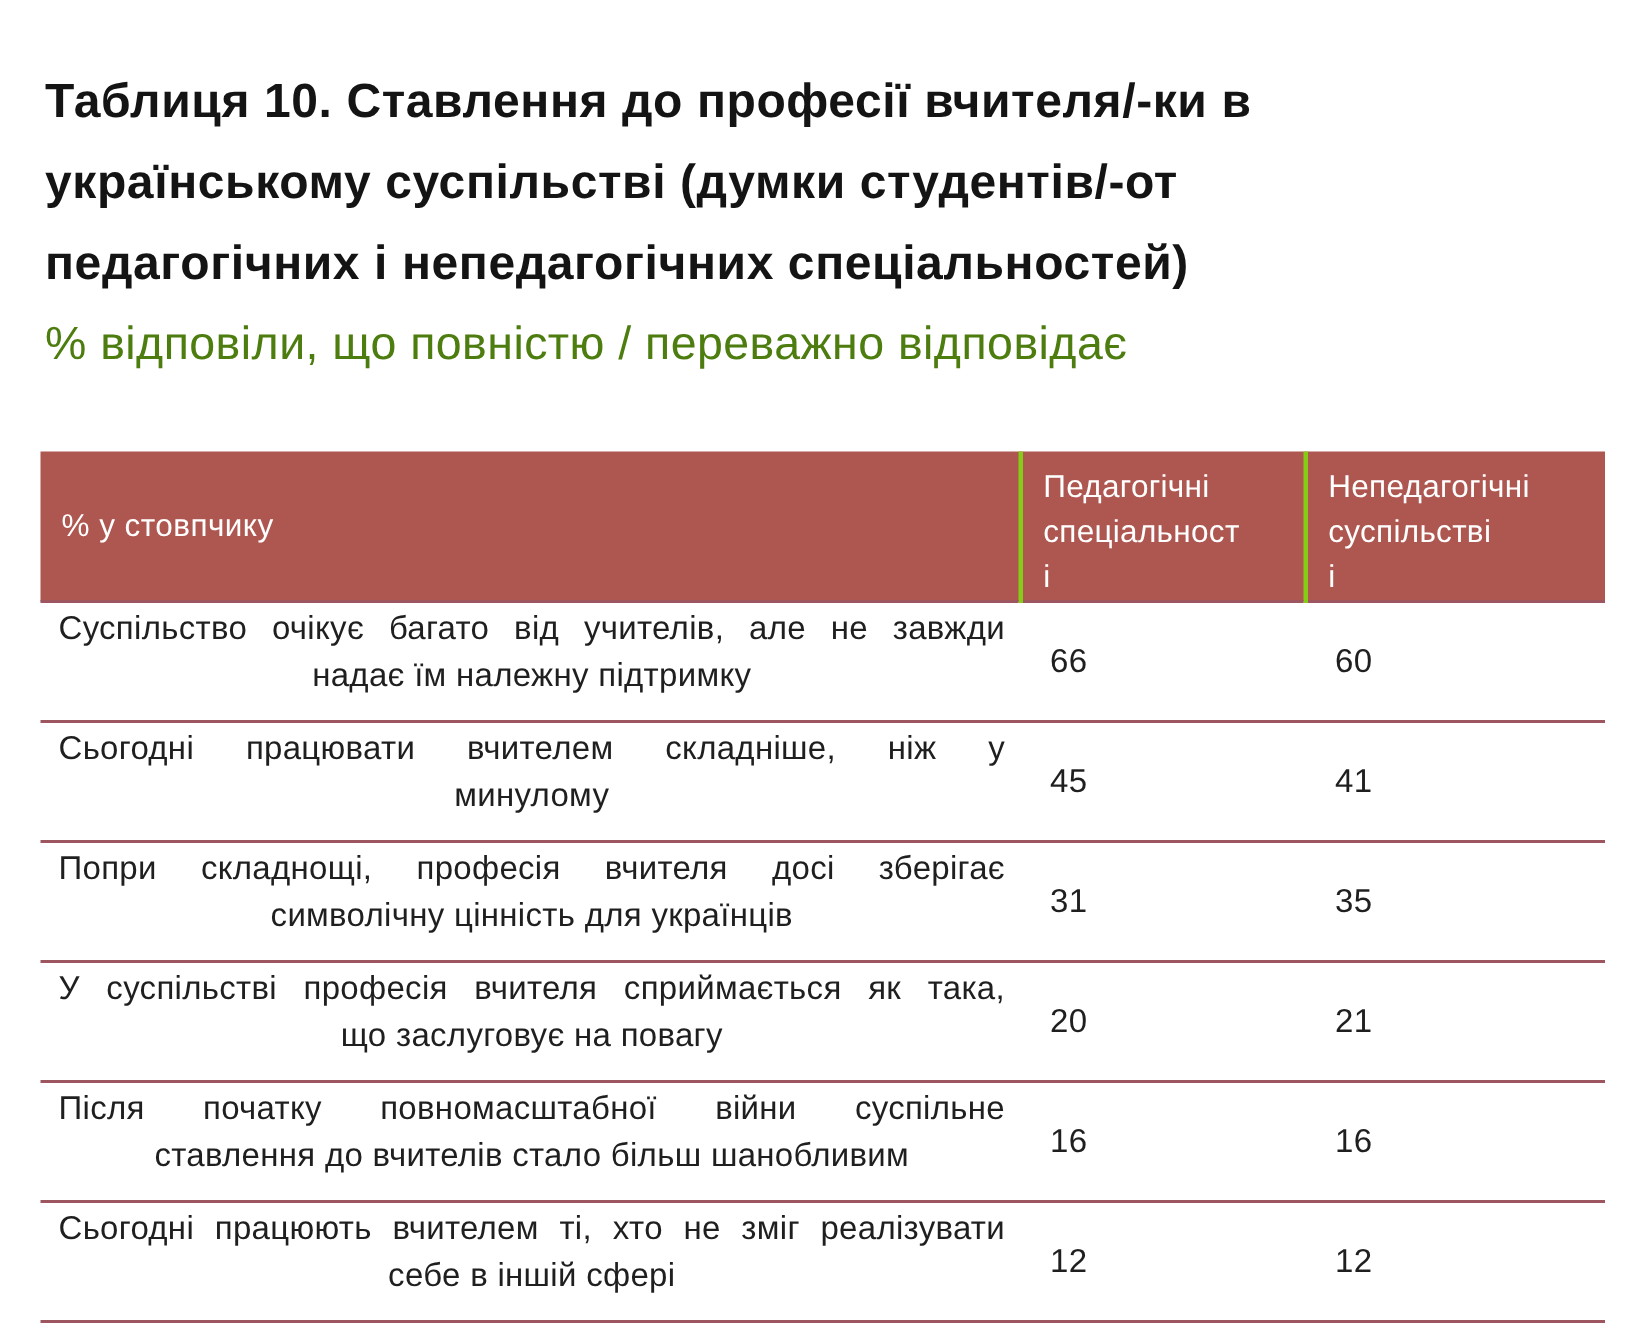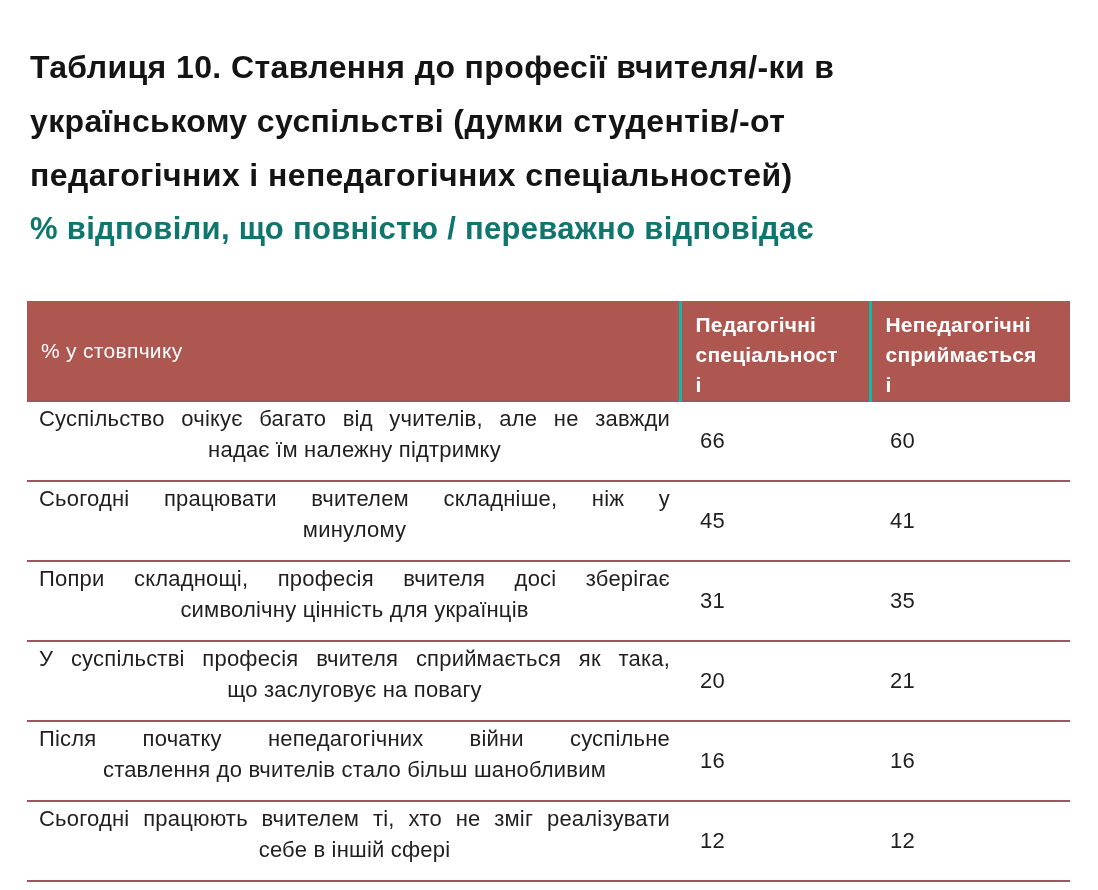--- a/index.html
+++ b/index.html
@@ -19,22 +19,22 @@
     font-size: 32px;
     font-weight: 700;
     color: #141414;
     line-height: 54px;
     letter-spacing: 0.4px;
     white-space: pre-line;
     margin-left: 3px;
   }
   .subtitle {
     font-size: 31px;
-    font-weight: 700;
-    color: #0f766e;
+    font-weight: 400;
+    color: #4d7c0f;
     line-height: 54px;
     letter-spacing: 0.3px;
     margin-left: 3px;
   }
   table.survey {
     margin-top: 45px;
     width: 1043px;
     border-collapse: collapse;
     table-layout: fixed;
   }
@@ -49,25 +49,25 @@
     text-align: left;
   }
   th.stub {
     vertical-align: middle;
     font-weight: 400;
     padding-left: 14px;
     letter-spacing: 0.3px;
   }
   th.grp {
     vertical-align: top;
-    font-weight: 700;
+    font-weight: 400;
     padding: 9px 4px 0 14px;
     line-height: 30px;
     white-space: pre-line;
-    border-left: 3px solid #14b8a6;
+    border-left: 3px solid #84cc16;
     letter-spacing: 0.2px;
   }
   tbody td {
     height: 64px;
     border-bottom: 2px solid #9d5560;
     color: #1f1f1f;
     vertical-align: middle;
   }
   tbody tr:first-child td { border-top: 2px solid #9d5560; }
   td.q {
@@ -107,21 +107,21 @@
         <col class="c2">
         <col class="c3">
       </colgroup>
     <thead>
       <tr>
         <th class="stub">% у стовпчику</th>
         <th class="grp">Педагогічні
 спеціальност
 і</th>
         <th class="grp">Непедагогічні
-сприймається
+суспільстві
 і</th>
       </tr>
     </thead>
     <tbody>
       <tr>
         <td class="q">
           <span class="l1">Суспільство очікує багато від учителів, але не завжди</span>
           <span class="l2">надає їм належну підтримку</span>
         </td>
         <td class="num">66</td>
@@ -146,21 +146,21 @@
       <tr>
         <td class="q">
           <span class="l1">У суспільстві професія вчителя сприймається як така,</span>
           <span class="l2">що заслуговує на повагу</span>
         </td>
         <td class="num">20</td>
         <td class="num">21</td>
       </tr>
       <tr>
         <td class="q">
-          <span class="l1">Після початку непедагогічних війни суспільне</span>
+          <span class="l1">Після початку повномасштабної війни суспільне</span>
           <span class="l2">ставлення до вчителів стало більш шанобливим</span>
         </td>
         <td class="num">16</td>
         <td class="num">16</td>
       </tr>
       <tr>
         <td class="q">
           <span class="l1">Сьогодні працюють вчителем ті, хто не зміг реалізувати</span>
           <span class="l2">себе в іншій сфері</span>
         </td>

